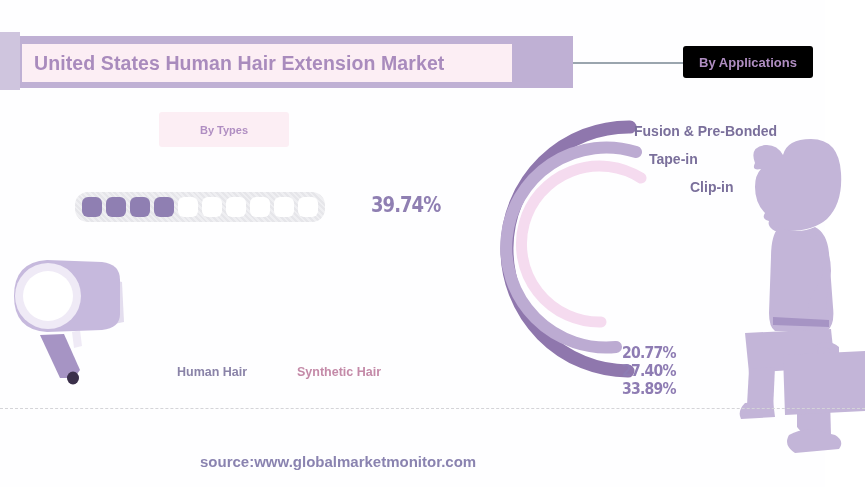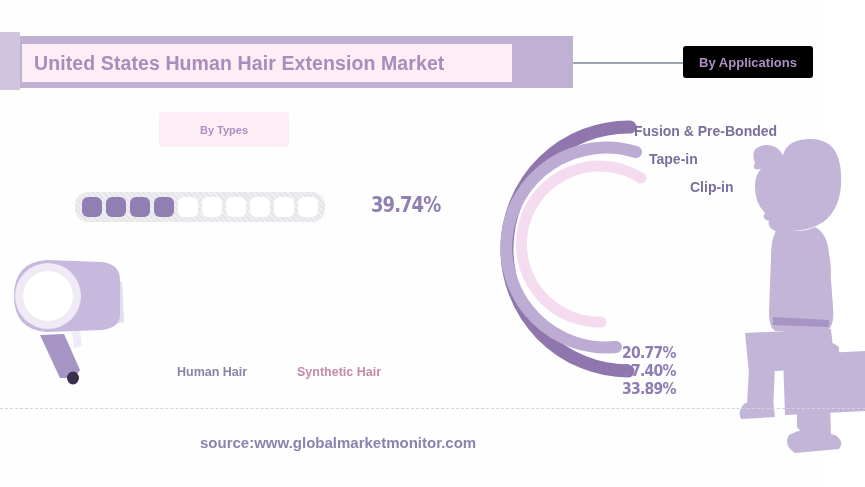--- a/index.html
+++ b/index.html
@@ -119,21 +119,21 @@
   #dryer  { position: absolute; left: 2px;   top: 250px; }
   #person { position: absolute; left: 735px; top: 135px; }
 
   
   .divider {
     position: absolute; left: 0; top: 408px;
     width: 865px; height: 0;
     border-top: 1.5px dashed #d4d4d8;
   }
   #source {
-    position: absolute; left: 200px; top: 434px;
+    position: absolute; left: 200px; top: 453px;
     font-size: 15px; font-weight: bold; color: #8a83b0;
     white-space: nowrap;
   }
 </style>
 </head>
 <body>
 
 <div id="canvas">
 
   <div class="hdr-left-strip"></div>

